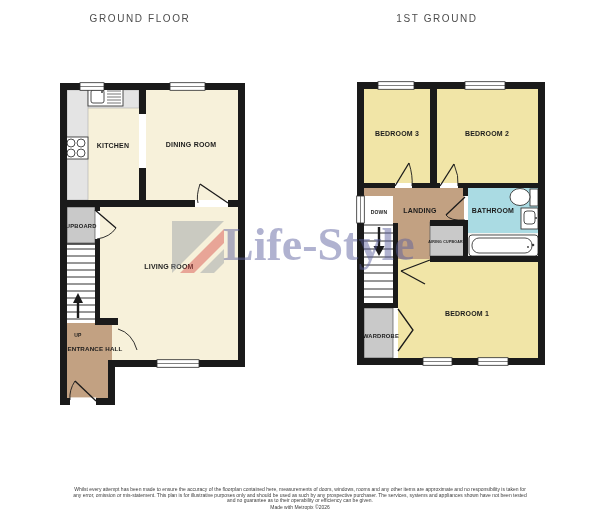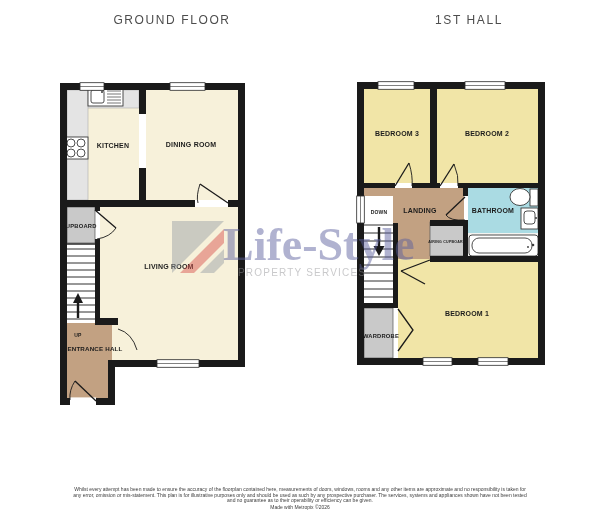--- a/index.html
+++ b/index.html
@@ -1,20 +1,20 @@
 <!DOCTYPE html>
 <html><head>
 <meta charset="utf-8">
 <style>
   html,body{margin:0;padding:0;}
   body{width:600px;height:512px;background:#ffffff;position:relative;overflow:hidden;
        font-family:"Liberation Sans",sans-serif;}
   .canvas{position:absolute;inset:0;background:#fff;}
-  .floor-title{position:absolute;transform:translateX(-50%);font-size:12px;letter-spacing:1.6px;
-       color:#4d4d4d;white-space:nowrap;margin-left:32px;}
+  .floor-title{position:absolute;transform:translateX(-50%);font-size:10px;letter-spacing:1.6px;
+       color:#4d4d4d;white-space:nowrap;}
   svg{position:absolute;}
   .room-label{font-family:"Liberation Sans",sans-serif;font-weight:bold;font-size:7px;
        fill:#1c1c1c;text-anchor:middle;letter-spacing:.2px;}
   .room-label.md{font-size:6.2px;}
   .room-label.sm{font-size:5.8px;}
   .room-label.tiny{font-size:5px;}
   .room-label.xs{font-size:3.6px;}
   .window{fill:#ffffff;stroke:#2a2a2a;stroke-width:.8;}
   .wframe{stroke:#2a2a2a;stroke-width:.6;}
   .wall{fill:#1a1a1a;}
@@ -33,21 +33,21 @@
   .footer{position:absolute;left:50%;transform:translateX(-50%);top:487px;width:460px;
        text-align:center;font-size:5px;line-height:1.12;color:#3c3c3c;}
   .footer .credit{margin-top:1px;}
 </style>
 </head>
 <body>
 
 <div class="canvas">
 
   <div class="floor-title" style="left:140px;top:13px;">GROUND FLOOR</div>
-  <div class="floor-title" style="left:437px;top:13px;">1ST HALL</div>
+  <div class="floor-title" style="left:437px;top:13px;">1ST GROUND</div>
 
   <svg style="left:50px;top:75px;" width="210" height="340" viewBox="50 75 210 340">
 
     <g>
       <rect x="67" y="90" width="72" height="110" fill="#f7f1da"></rect>
       <rect x="146" y="90" width="92" height="110" fill="#f7f1da"></rect>
       <rect x="100" y="207" width="138" height="153" fill="#f7f1da"></rect>
       <rect x="67" y="323" width="45" height="76" fill="#c2a182"></rect>
       <rect x="67" y="207" width="28" height="36" fill="#c9c9c9" stroke="#555" stroke-width="0.7"></rect>
       <rect x="67" y="245" width="28" height="76" fill="#ffffff"></rect>
@@ -241,21 +241,20 @@
 
   <div class="watermark">
     <div class="wm-row">
       <svg width="52" height="52" viewBox="0 0 52 52" style="position:static;flex:none;">
         <polygon points="0,0 52,0 0,52" fill="#9aa0a6"></polygon>
         <polygon points="52,8 52,22 22,52 8,52" fill="#d9534f"></polygon>
         <polygon points="52,28 52,42 42,52 28,52" fill="#9aa0a6"></polygon>
       </svg>
       <div class="wm-brand">Life-Style</div>
     </div>
-    <div class="wm-tagline">PROPERTY SERVICES</div>
   </div>
 
   <div class="footer">
     <div>Whilst every attempt has been made to ensure the accuracy of the floorplan contained here, measurements of doors, windows, rooms and any other items are approximate and no responsibility is taken for any error, omission or mis-statement. This plan is for illustrative purposes only and should be used as such by any prospective purchaser. The services, systems and appliances shown have not been tested and no guarantee as to their operability or efficiency can be given.</div>
     <div class="credit">Made with Metropix ©2026</div>
   </div>
 
 </div>
 
 </body></html>

